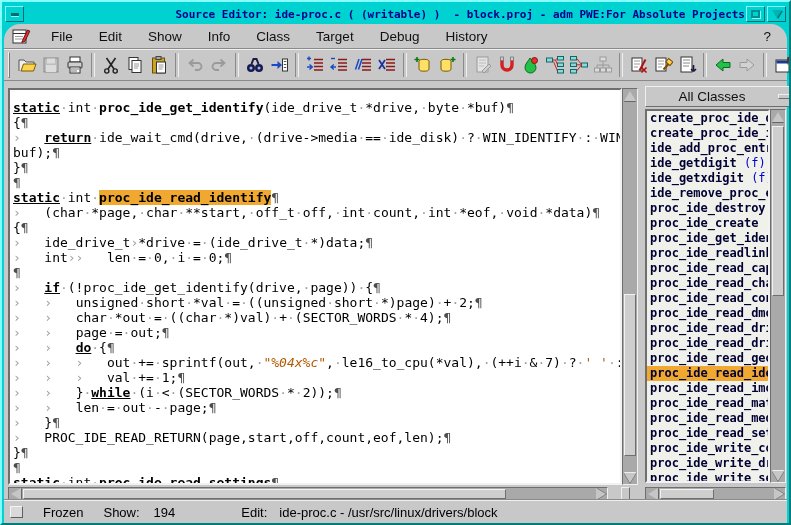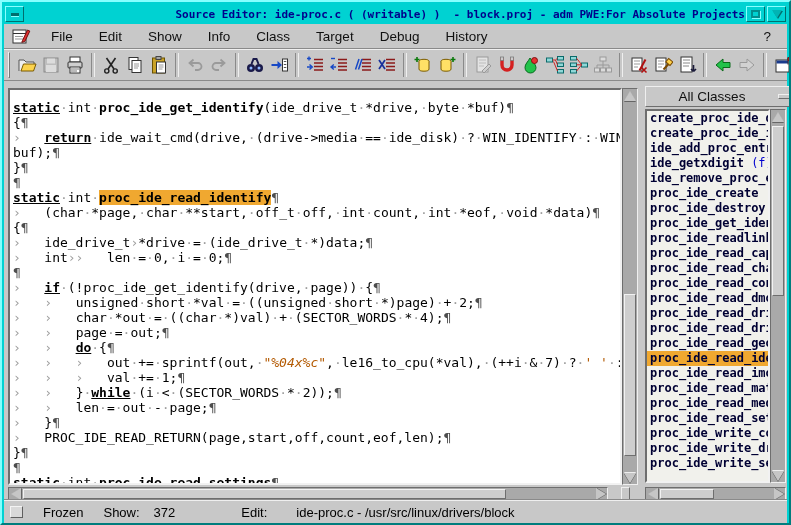--- a/index.html
+++ b/index.html
@@ -14,21 +14,21 @@
     border-top:1px solid #86ffff;border-left:1px solid #86ffff;
     border-right:1px solid #006e6e;border-bottom:1px solid #006e6e;
     display:flex;align-items:center;justify-content:center;margin:0 1px;}
   .win-dash{width:8px;height:3px;background:#006e6e;box-shadow:0 1px 0 #86ffff;}
   .win-square{width:9px;height:8px;box-sizing:border-box;border:2px solid #008f8f;box-shadow:1px 1px 0 #86ffff;}
   .win-tri{width:0;height:0;border-left:5px solid transparent;border-right:5px solid transparent;
     border-top:8px solid #00b4b4;filter:drop-shadow(1px 1px 0 #006e6e);}
   #title-text{flex:1;text-align:right;color:#00008b;font-family:"DejaVu Sans Mono",monospace;
     font-weight:bold;font-size:11px;white-space:pre;overflow:hidden;}
   
-  #chrome{position:absolute;left:2px;top:22px;width:783px;height:499px;background:#c8c8c8;}
+  #chrome{position:absolute;left:2px;top:22px;width:783px;height:499px;background:#c8c8c8;border-radius:16px;}
   #menubar{position:relative;height:24px;display:flex;align-items:center;
     border-bottom:1px solid #8a8a8a;box-shadow:0 1px 0 #efefef;}
   #app-icon{width:22px;height:20px;margin:0 6px 0 6px;}
   .menu-item{padding:3px 13px;font-size:13.5px;color:#101010;}
   #menu-help{margin-left:auto;padding:3px 16px;font-size:13.5px;color:#101010;}
   #toolbar{position:relative;height:31px;display:flex;align-items:center;
     border-bottom:1px solid #8a8a8a;box-shadow:0 1px 0 #efefef;padding-left:2px;}
   #toolbar-grip{width:8px;height:26px;margin:0 5px 0 2px;box-sizing:border-box;
     border-top:1px solid #efefef;border-left:1px solid #efefef;border-right:1px solid #777;border-bottom:1px solid #777;
     background:repeating-linear-gradient(0deg,#aaa 0 1px,#e2e2e2 1px 3px);}
@@ -365,24 +365,25 @@
 
       <div id="classes-header">
         <span class="lbl">All Classes</span>
         <span class="dash"></span>
       </div>
 
       <div id="class-list">
           <div class="list-row"><span class="fn">create_proc_ide_drives</span></div>
           <div class="list-row"><span class="fn">create_proc_ide_interfaces</span></div>
           <div class="list-row"><span class="fn">ide_add_proc_entries</span></div>
+          <div class="list-row"><span class="fn">ide_getdigit</span><span class="sfx"> (f)</span></div>
           <div class="list-row"><span class="fn">ide_getxdigit</span><span class="sfx"> (f)</span></div>
           <div class="list-row"><span class="fn">ide_remove_proc_entries</span></div>
+          <div class="list-row"><span class="fn">proc_ide_destroy</span></div>
           <div class="list-row"><span class="fn">proc_ide_create</span></div>
-          <div class="list-row"><span class="fn">proc_ide_destroy</span></div>
           <div class="list-row"><span class="fn">proc_ide_get_identify</span></div>
           <div class="list-row"><span class="fn">proc_ide_readlink</span></div>
           <div class="list-row"><span class="fn">proc_ide_read_capacity</span></div>
           <div class="list-row"><span class="fn">proc_ide_read_channel</span></div>
           <div class="list-row"><span class="fn">proc_ide_read_config</span></div>
           <div class="list-row"><span class="fn">proc_ide_read_dmodel</span></div>
           <div class="list-row"><span class="fn">proc_ide_read_driver</span></div>
           <div class="list-row"><span class="fn">proc_ide_read_drivers</span></div>
           <div class="list-row"><span class="fn">proc_ide_read_geometry</span></div>
           <div class="list-row hl"><span class="fn">proc_ide_read_identify</span></div>
@@ -414,19 +415,19 @@
             <div class="tri-r"></div>
           </div>
       </div>
 
     </div>
 
     <div id="statusbar">
       <div id="frozen-toggle"></div>
       <span class="sb-label" style="margin-left:20px;">Frozen</span>
       <span class="sb-label" style="margin-left:20px;">Show:</span>
-      <span class="sb-label" style="margin-left:14px;">372</span>
+      <span class="sb-label" style="margin-left:14px;">194</span>
       <span class="sb-label" style="margin-left:66px;">Edit:</span>
-      <span class="sb-label" style="margin-left:29px;">ide-proc.c - /usr/src/linux/drivers/block</span>
+      <span class="sb-label" style="margin-left:12px;">ide-proc.c - /usr/src/linux/drivers/block</span>
     </div>
 
   </div>
 </div>
 
 </body></html>

